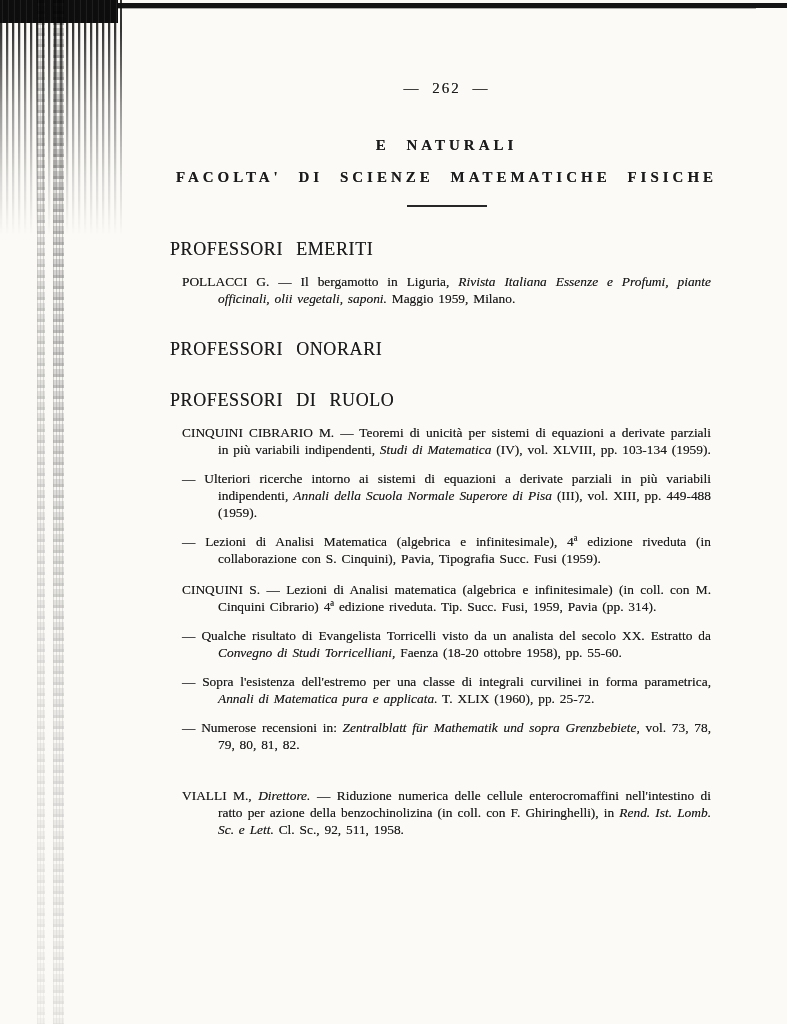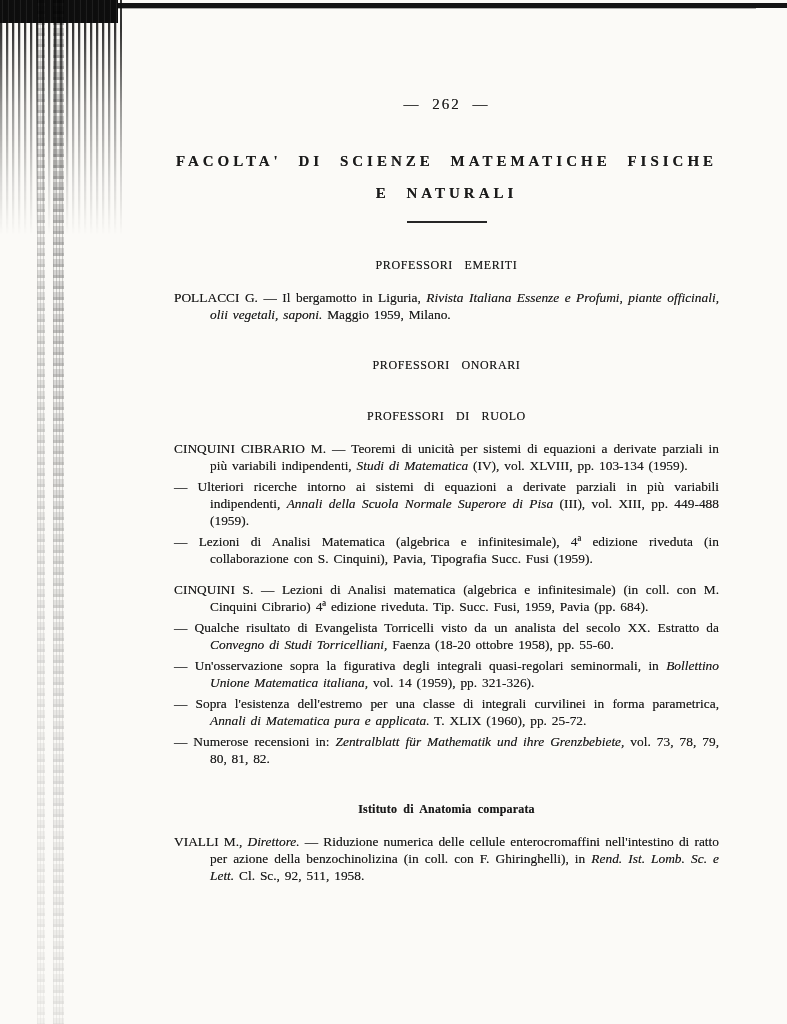--- a/index.html
+++ b/index.html
@@ -42,21 +42,21 @@
     background:
       repeating-linear-gradient(180deg, rgba(0,0,0,.55) 0 3px, rgba(0,0,0,.06) 3px 6px, rgba(0,0,0,.32) 6px 11px),
       repeating-linear-gradient(90deg, rgba(0,0,0,.35) 0 1px, rgba(0,0,0,0) 1px 3px);
     -webkit-mask-image:linear-gradient(180deg,#000 0,rgba(0,0,0,.75) 35%,rgba(0,0,0,.4) 70%,rgba(0,0,0,.25) 100%);
     mask-image:linear-gradient(180deg,#000 0,rgba(0,0,0,.75) 35%,rgba(0,0,0,.4) 70%,rgba(0,0,0,.25) 100%);
   }
   .streak-a{left:37px;width:8px;opacity:.45;}
   .streak-b{left:53px;width:11px;opacity:.6;}
   
   .content{
-    position:absolute;left:170px;top:16px;width:553px;
+    position:absolute;left:170px;top:0;width:553px;
     padding-top:80px;
     font-size:13.4px;line-height:17px;
     text-shadow:0 0 .4px rgba(10,10,10,.55);
   }
   .page-number{
     text-align:center;
     font-size:15px;letter-spacing:2px;word-spacing:6px;
   }
   .title{
     margin:32px 0 0 0;
@@ -65,53 +65,52 @@
     line-height:32px;text-align:center;
   }
   .title-line{display:block;}
   .rule{
     width:80px;height:2px;background:#262626;
     margin:12px auto 0 auto;
   }
   .doc-section{margin-top:34px;}
   .section-heading{
     margin:0 0 15px 0;
-    font-size:12px;font-weight:normal;
+    font-size:18px;font-weight:normal;
     letter-spacing:.6px;word-spacing:8px;
-    text-align:center;
   }
   .section-heading.institute{
     font-weight:bold;letter-spacing:.2px;word-spacing:3px;
   }
   .entry-group{margin-top:14px;}
   .entry-group:first-of-type{margin-top:0;}
   .entry{
-    margin:4px;
+    margin:12px;
     padding-left:36px;text-indent:-36px;
     text-align:justify;
     word-spacing:1.5px;
   }
 </style>
 </head>
 <body>
 
 <div class="page">
 
   <div class="scan-top-edge"></div>
   <div class="scan-corner-blob"></div>
   <div class="scan-corner-streaks"></div>
   <div class="scan-streak streak-a"></div>
   <div class="scan-streak streak-b"></div>
 
   <main class="content">
     <div class="page-number">— 262 —</div>
 
     <h1 class="title">
+      <span class="title-line">E  NATURALI</span>
       <span class="title-line">FACOLTA'  DI  SCIENZE  MATEMATICHE  FISICHE</span>
-      <span class="title-line">E  NATURALI</span>
     </h1>
 
     <div class="rule"></div>
 
     <div id="sections">
         <section class="doc-section">
           <h2 class="section-heading">PROFESSORI EMERITI</h2>
           <div class="entry-group">
             <p class="entry"><span>POLLACCI G. — Il bergamotto in Liguria, </span><i>Rivista Italiana Essenze e Profumi, piante officinali, olii vegetali, saponi.</i><span> Maggio 1959, Milano.</span></p>
           </div>
@@ -120,28 +119,26 @@
           <h2 class="section-heading">PROFESSORI ONORARI</h2>
         </section>
         <section class="doc-section">
           <h2 class="section-heading">PROFESSORI DI RUOLO</h2>
           <div class="entry-group">
             <p class="entry"><span>CINQUINI CIBRARIO M. — Teoremi di unicità per sistemi di equazioni a derivate parziali in più variabili indipendenti, </span><i>Studi di Matematica</i><span> (IV), vol. XLVIII, pp. 103-134 (1959).</span></p>
             <p class="entry"><span>— Ulteriori ricerche intorno ai sistemi di equazioni a derivate parziali in più variabili indipendenti, </span><i>Annali della Scuola Normale Superore di Pisa</i><span> (III), vol. XIII, pp. 449-488 (1959).</span></p>
             <p class="entry"><span>— Lezioni di Analisi Matematica (algebrica e infinitesimale), 4ª edizione riveduta (in collaborazione con S. Cinquini), Pavia, Tipografia Succ. Fusi (1959).</span></p>
           </div>
           <div class="entry-group">
-            <p class="entry"><span>CINQUINI S. — Lezioni di Analisi matematica (algebrica e infinitesimale) (in coll. con M. Cinquini Cibrario) 4ª edizione riveduta. Tip. Succ. Fusi, 1959, Pavia (pp. 684).</span></p>
+            <p class="entry"><span>CINQUINI S. — Lezioni di Analisi matematica (algebrica e infinitesimale) (in coll. con M. Cinquini Cibrario) 4ª edizione riveduta. Tip. Succ. Fusi, 1959, Pavia (pp. 314).</span></p>
             <p class="entry"><span>— Qualche risultato di Evangelista Torricelli visto da un analista del secolo XX. Estratto da </span><i>Convegno di Studi Torricelliani,</i><span> Faenza (18-20 ottobre 1958), pp. 55-60.</span></p>
-            <p class="entry"><span>— Un'osservazione sopra la figurativa degli integrali quasi-regolari seminormali, in </span><i>Bollettino Unione Matematica italiana,</i><span> vol. 14 (1959), pp. 321-326).</span></p>
             <p class="entry"><span>— Sopra l'esistenza dell'estremo per una classe di integrali curvilinei in forma parametrica, </span><i>Annali di Matematica pura e applicata.</i><span> T. XLIX (1960), pp. 25-72.</span></p>
-            <p class="entry"><span>— Numerose recensioni in: </span><i>Zentralblatt für Mathematik und ihre Grenzbebiete,</i><span> vol. 73, 78, 79, 80, 81, 82.</span></p>
+            <p class="entry"><span>— Numerose recensioni in: </span><i>Zentralblatt für Mathematik und sopra Grenzbebiete,</i><span> vol. 73, 78, 79, 80, 81, 82.</span></p>
           </div>
         </section>
         <section class="doc-section">
-          <h2 class="section-heading institute">Istituto di Anatomia comparata</h2>
           <div class="entry-group">
             <p class="entry"><span>VIALLI M., </span><i>Direttore.</i><span> — Riduzione numerica delle cellule enterocromaffini nell'intestino di ratto per azione della benzochinolizina (in coll. con F. Ghiringhelli), in </span><i>Rend. Ist. Lomb. Sc. e Lett.</i><span> Cl. Sc., 92, 511, 1958.</span></p>
           </div>
         </section>
       </div>
   </main>
 </div>
 
 </body></html>

